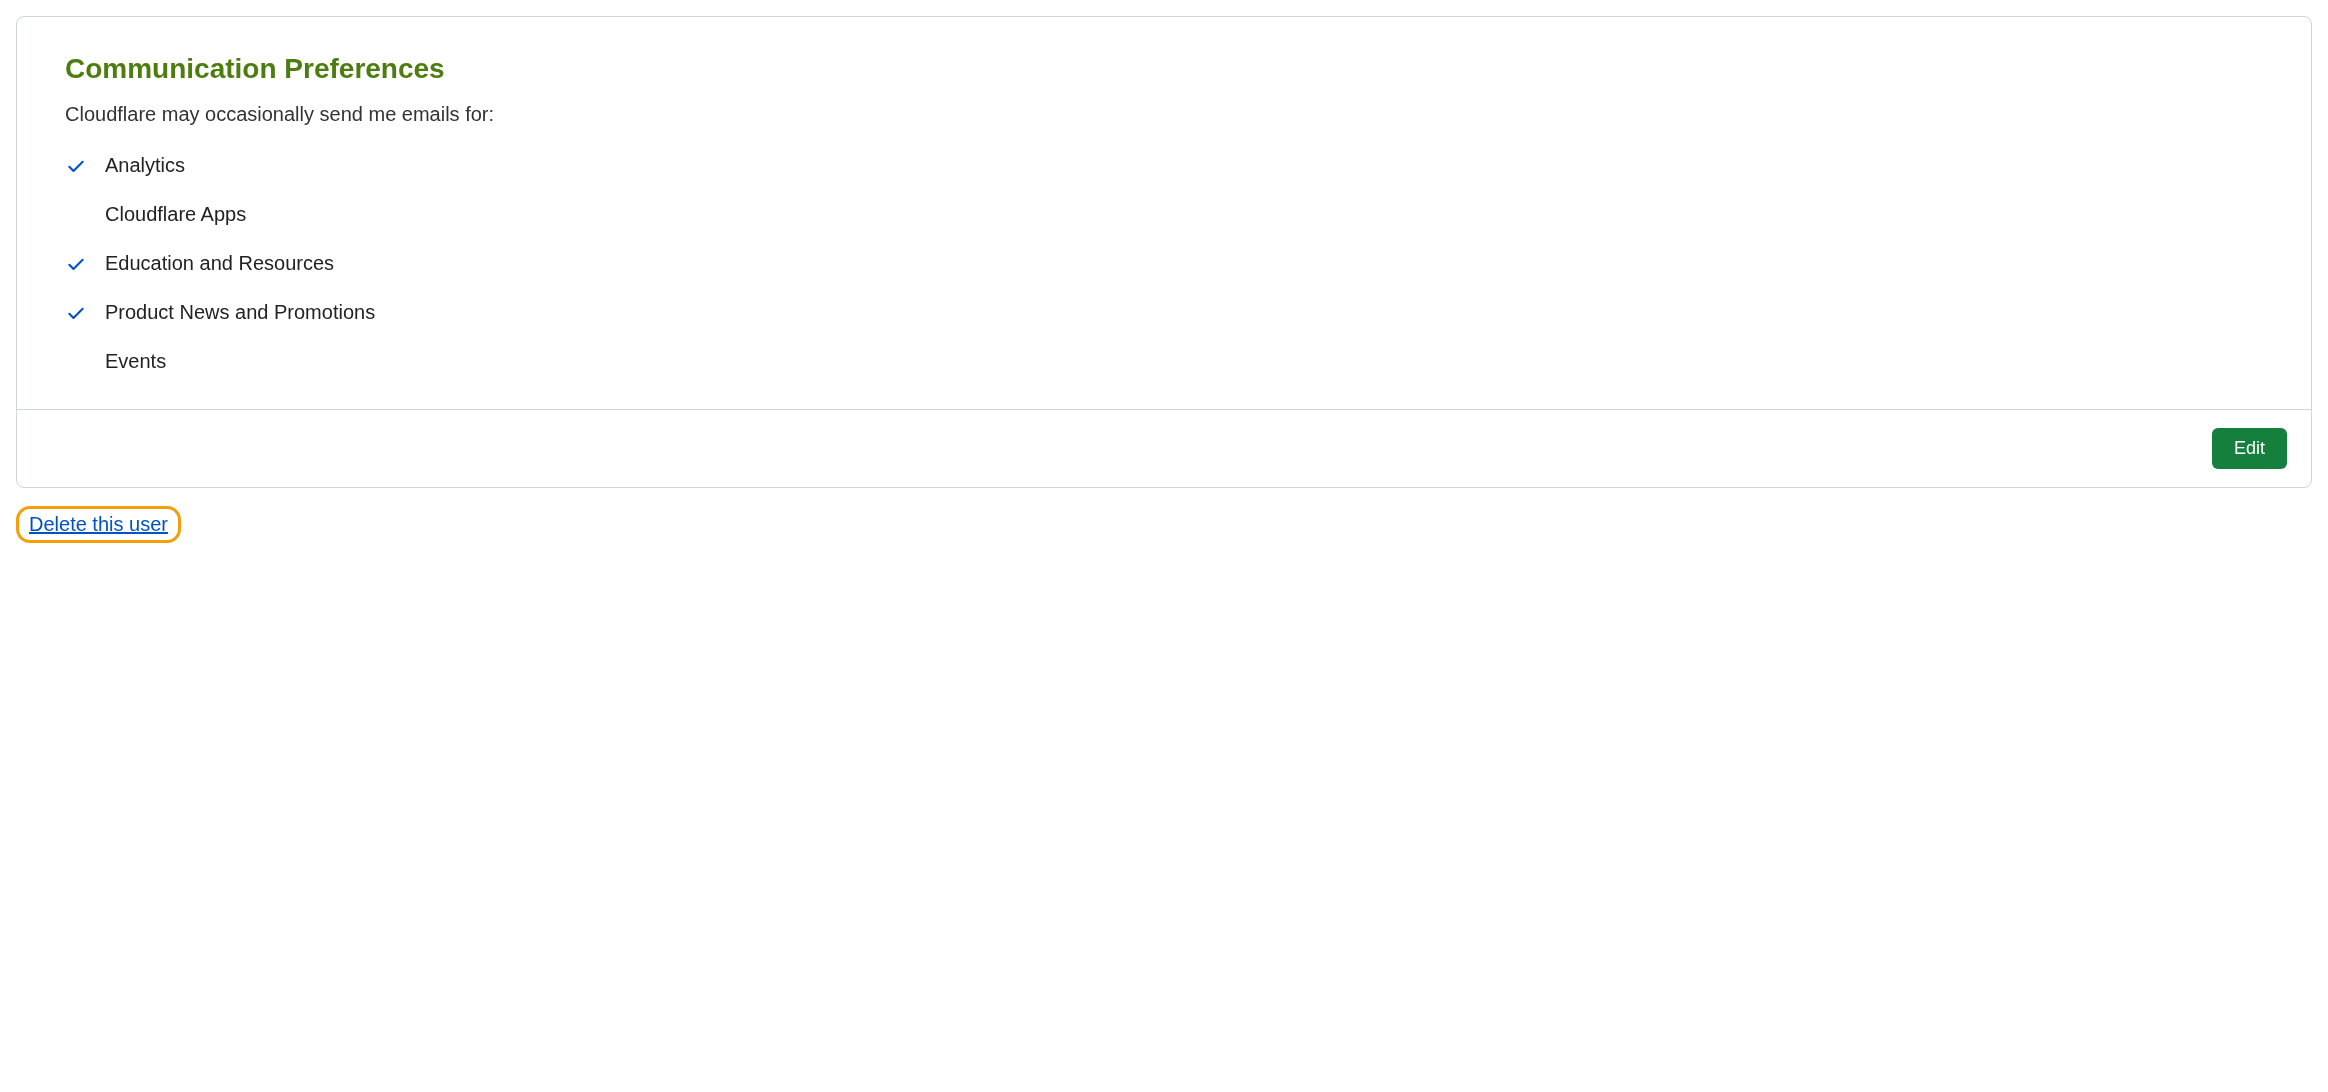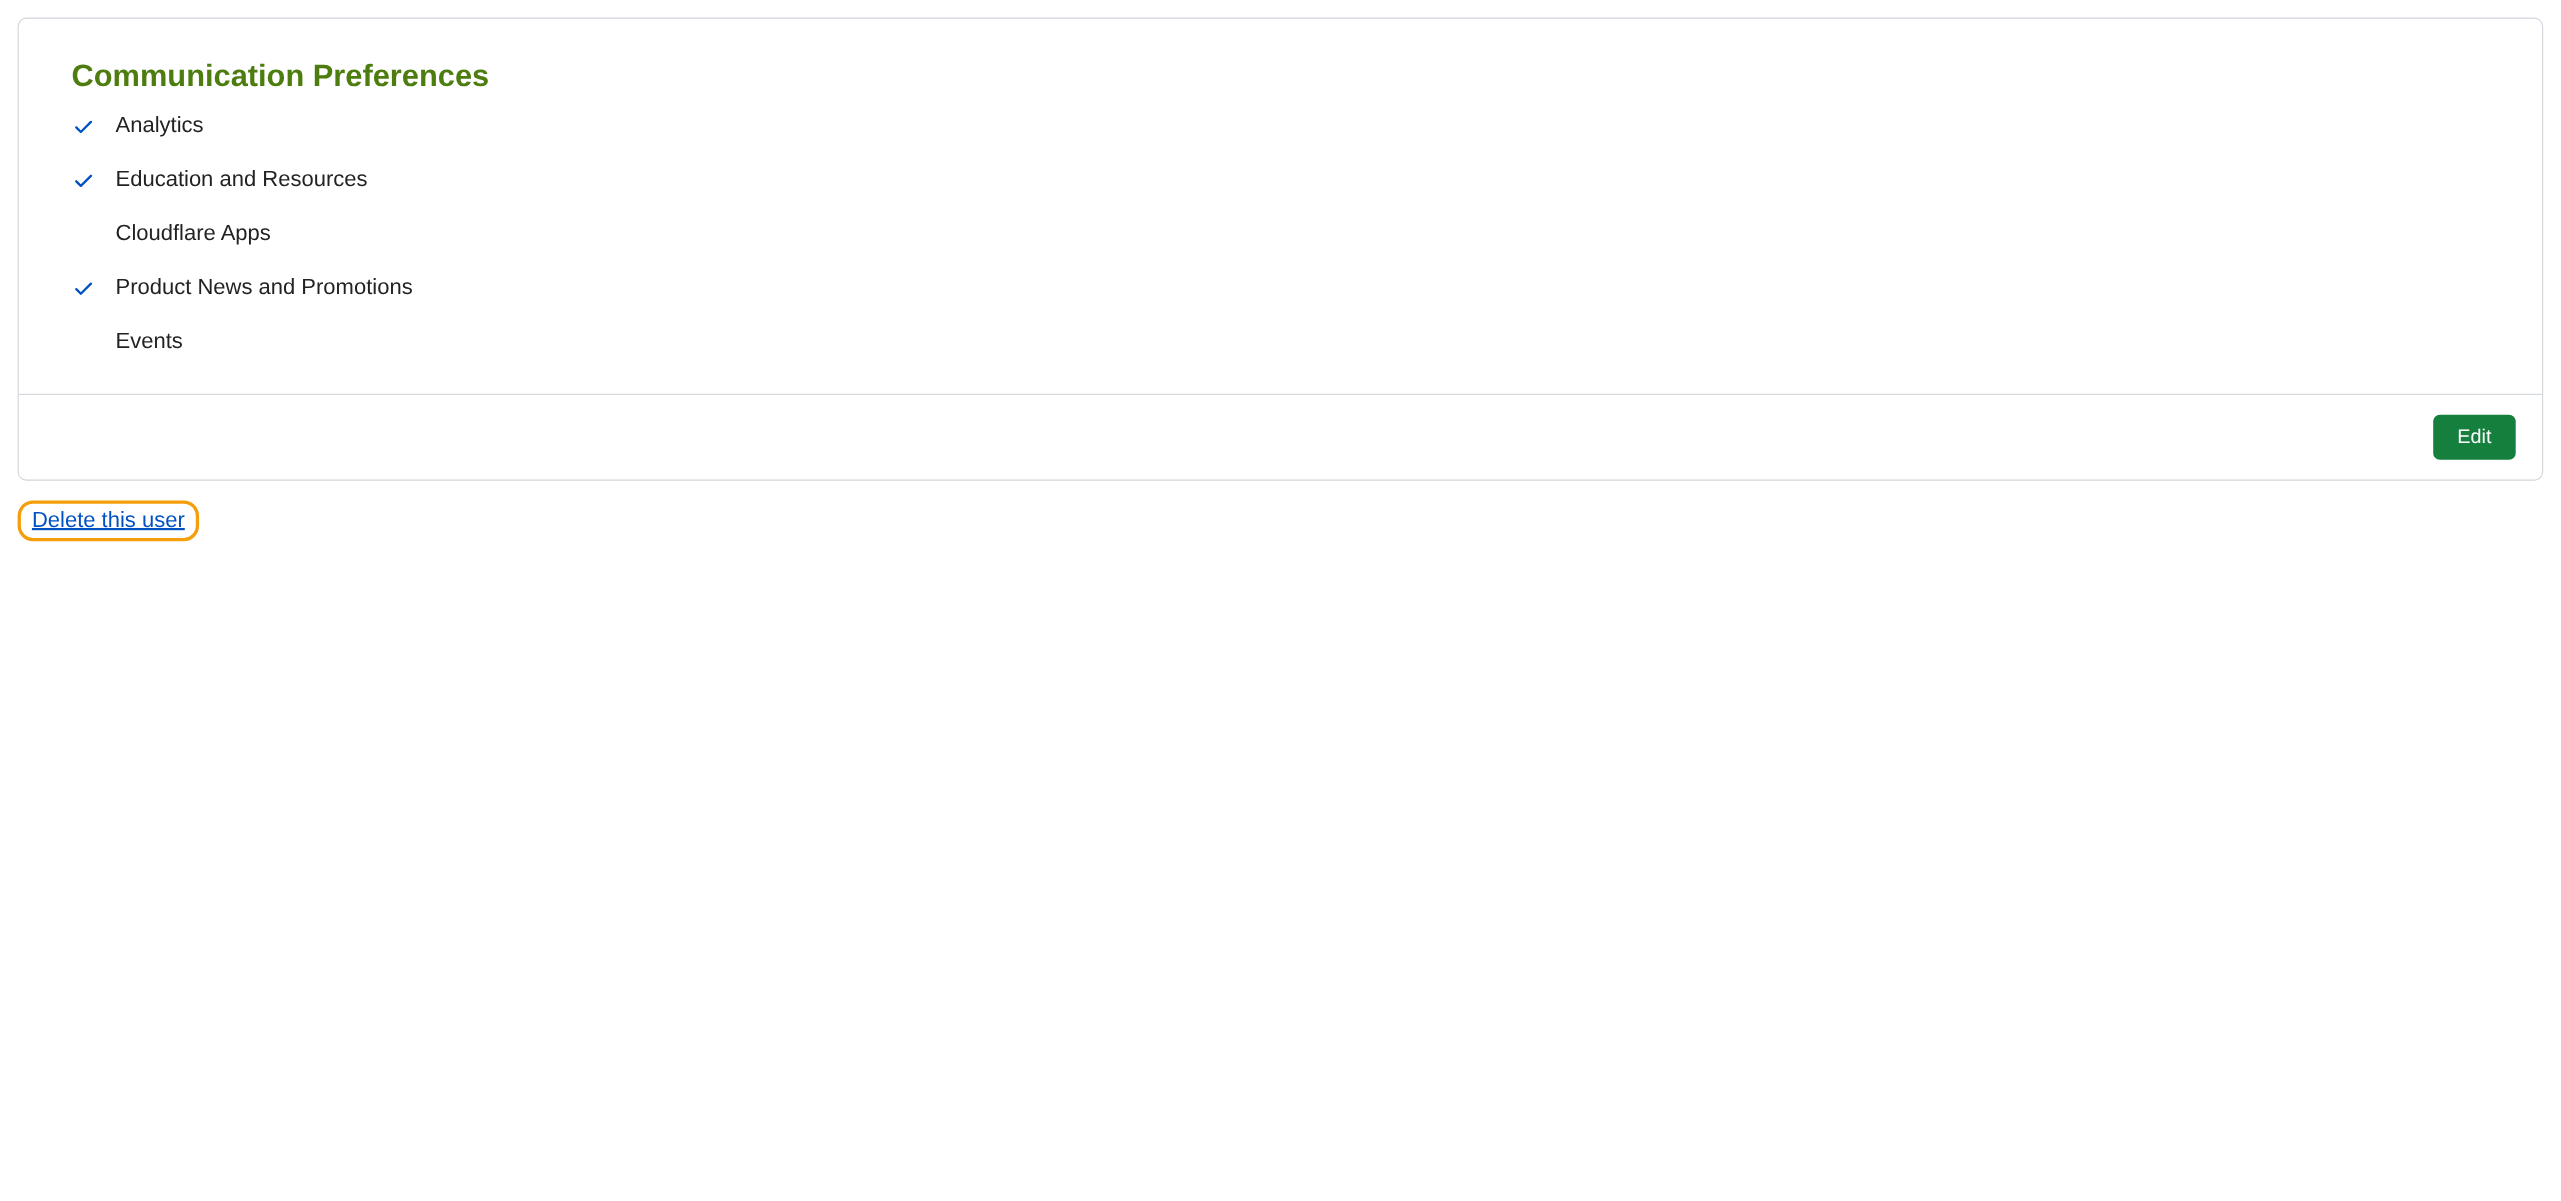--- a/index.html
+++ b/index.html
@@ -92,44 +92,45 @@
     }
   </style>
 </head>
 <body>
 
 
 
 <div class="card">
   <div class="card-body">
     <h2 class="card-title">Communication Preferences</h2>
+    <p class="card-subtitle">Cloudflare may occasionally send me emails for:</p>
     <div class="pref-list">
 
       <div class="pref-item">
         <span class="check-slot">
           <svg viewBox="0 0 24 24">
               <polyline points="4 13 9 18 20 7"></polyline>
             </svg>
         </span>
         <span class="pref-label">Analytics</span>
       </div>
 
 
       <div class="pref-item">
+        <span class="check-slot"></span>
+        <span class="pref-label">Cloudflare Apps</span>
+      </div>
+
+      <div class="pref-item">
         <span class="check-slot">
           <svg viewBox="0 0 24 24">
               <polyline points="4 13 9 18 20 7"></polyline>
             </svg>
         </span>
         <span class="pref-label">Education and Resources</span>
-      </div>
-
-      <div class="pref-item">
-        <span class="check-slot"></span>
-        <span class="pref-label">Cloudflare Apps</span>
       </div>
 
       <div class="pref-item">
         <span class="check-slot">
           <svg viewBox="0 0 24 24">
               <polyline points="4 13 9 18 20 7"></polyline>
             </svg>
         </span>
         <span class="pref-label">Product News and Promotions</span>
       </div>

